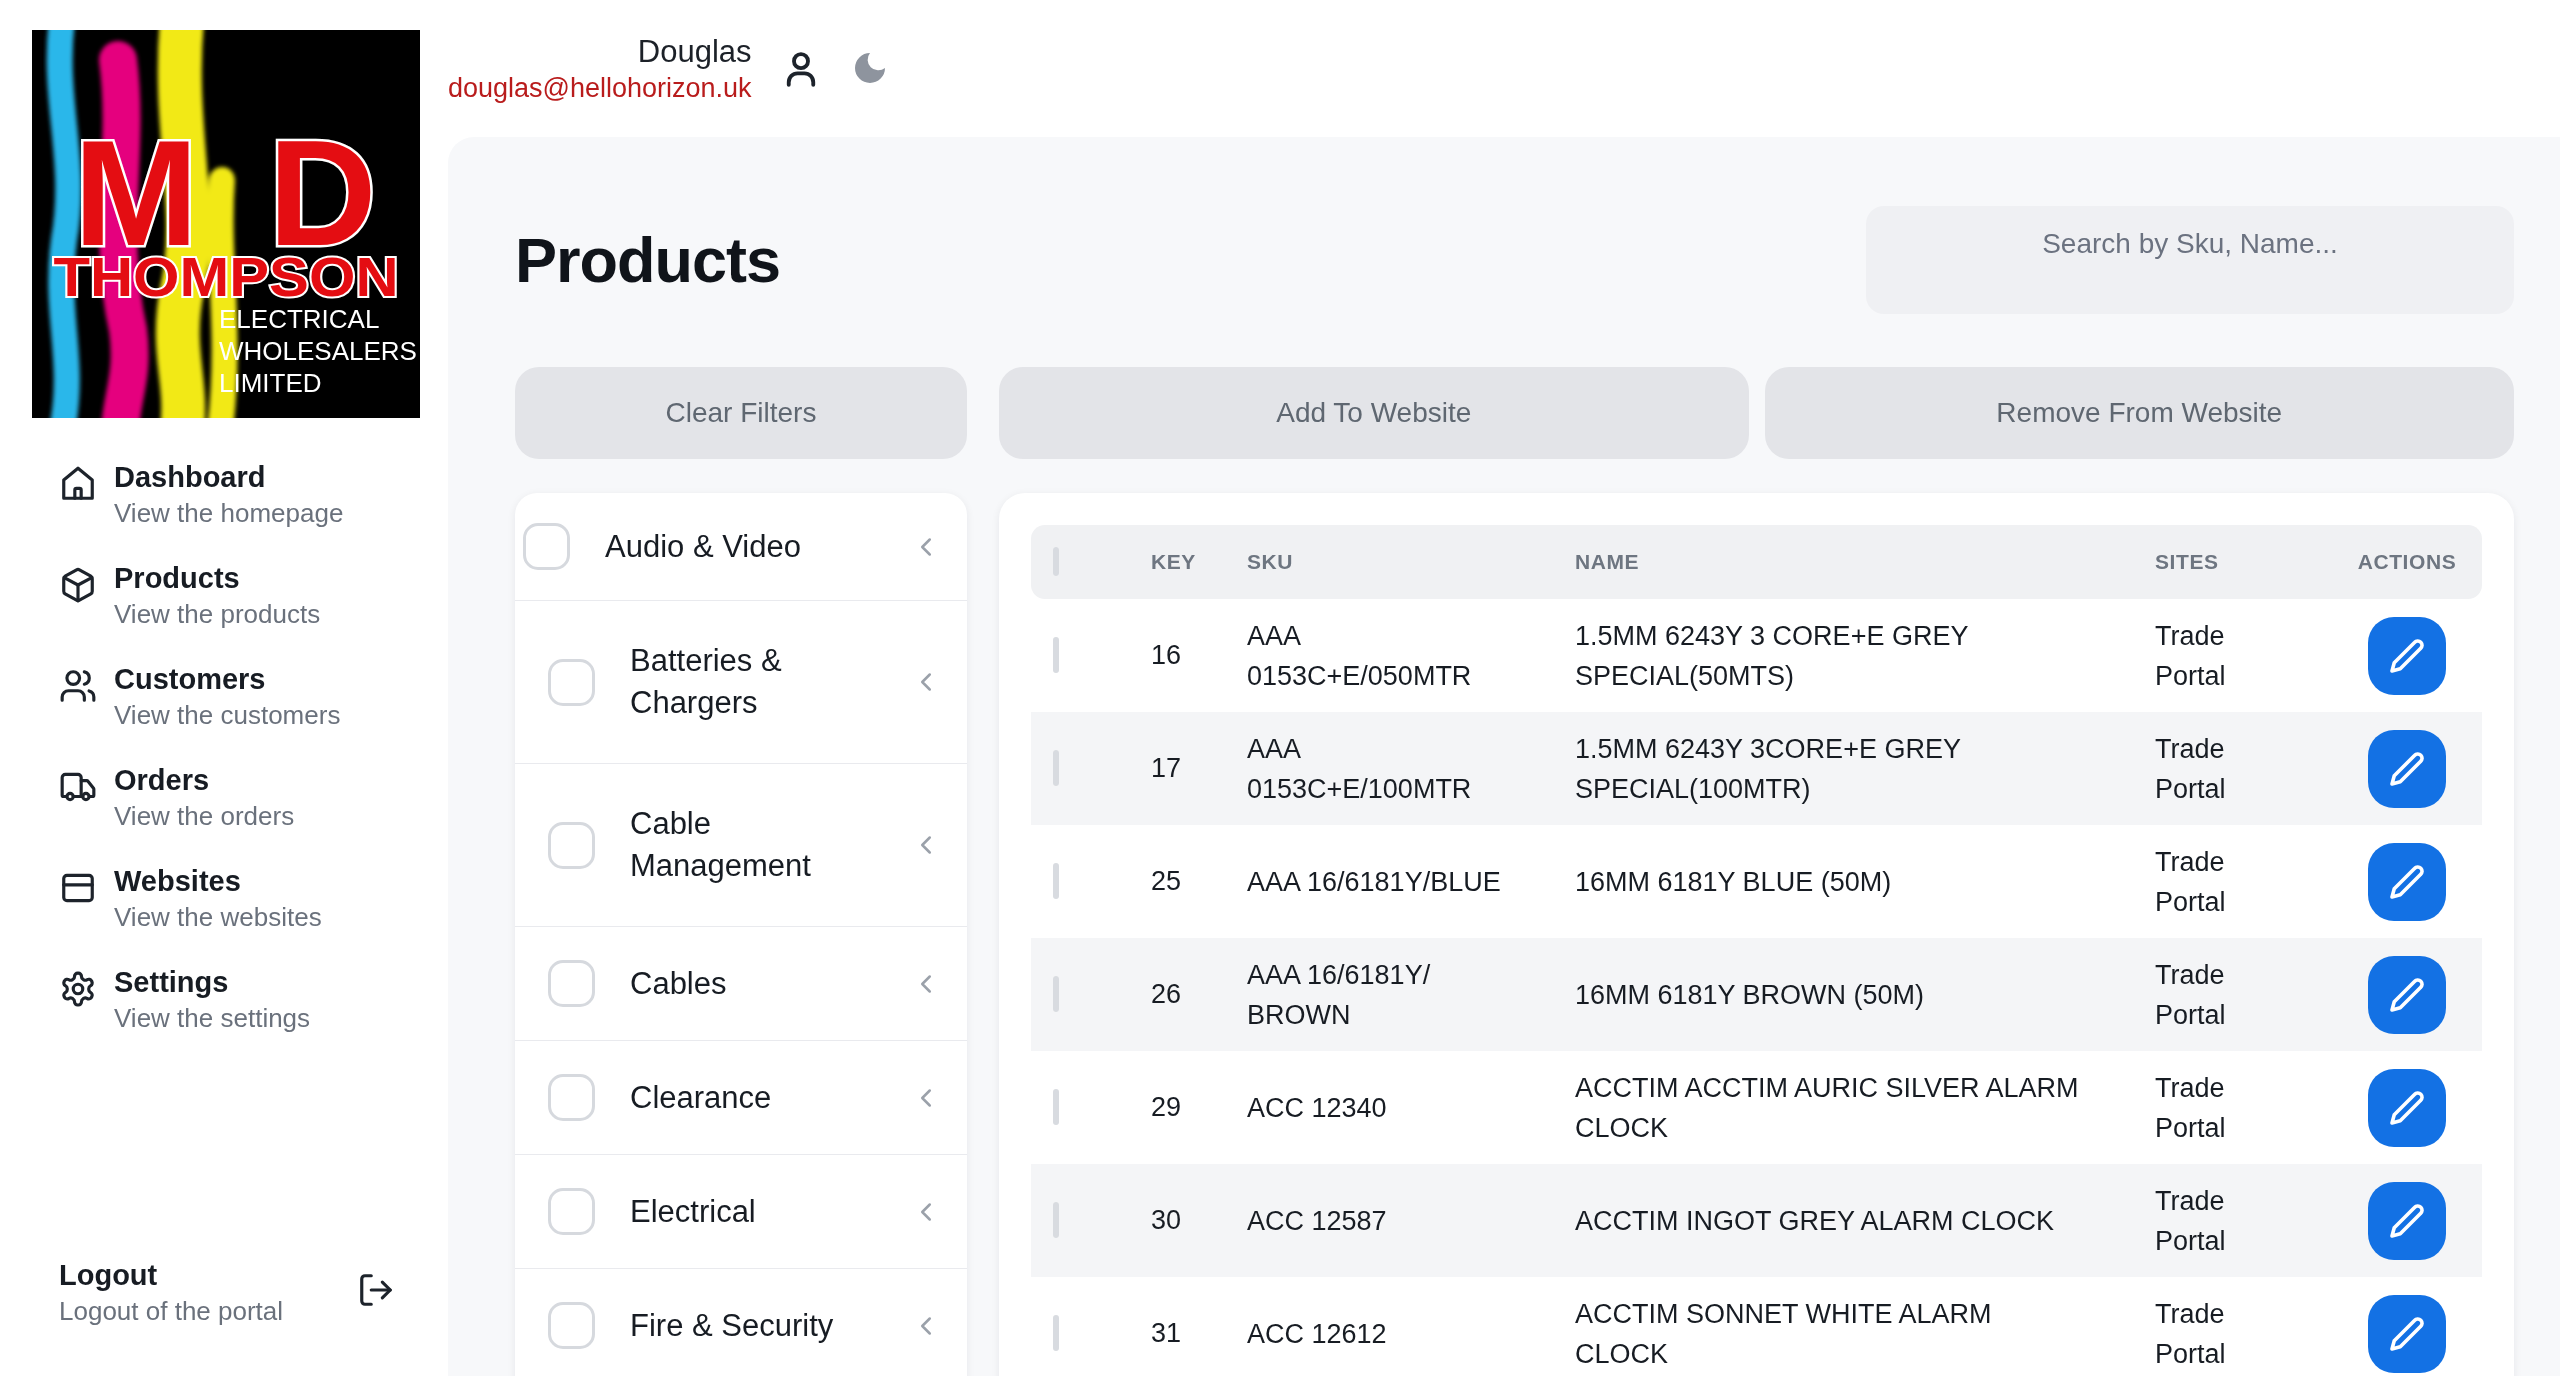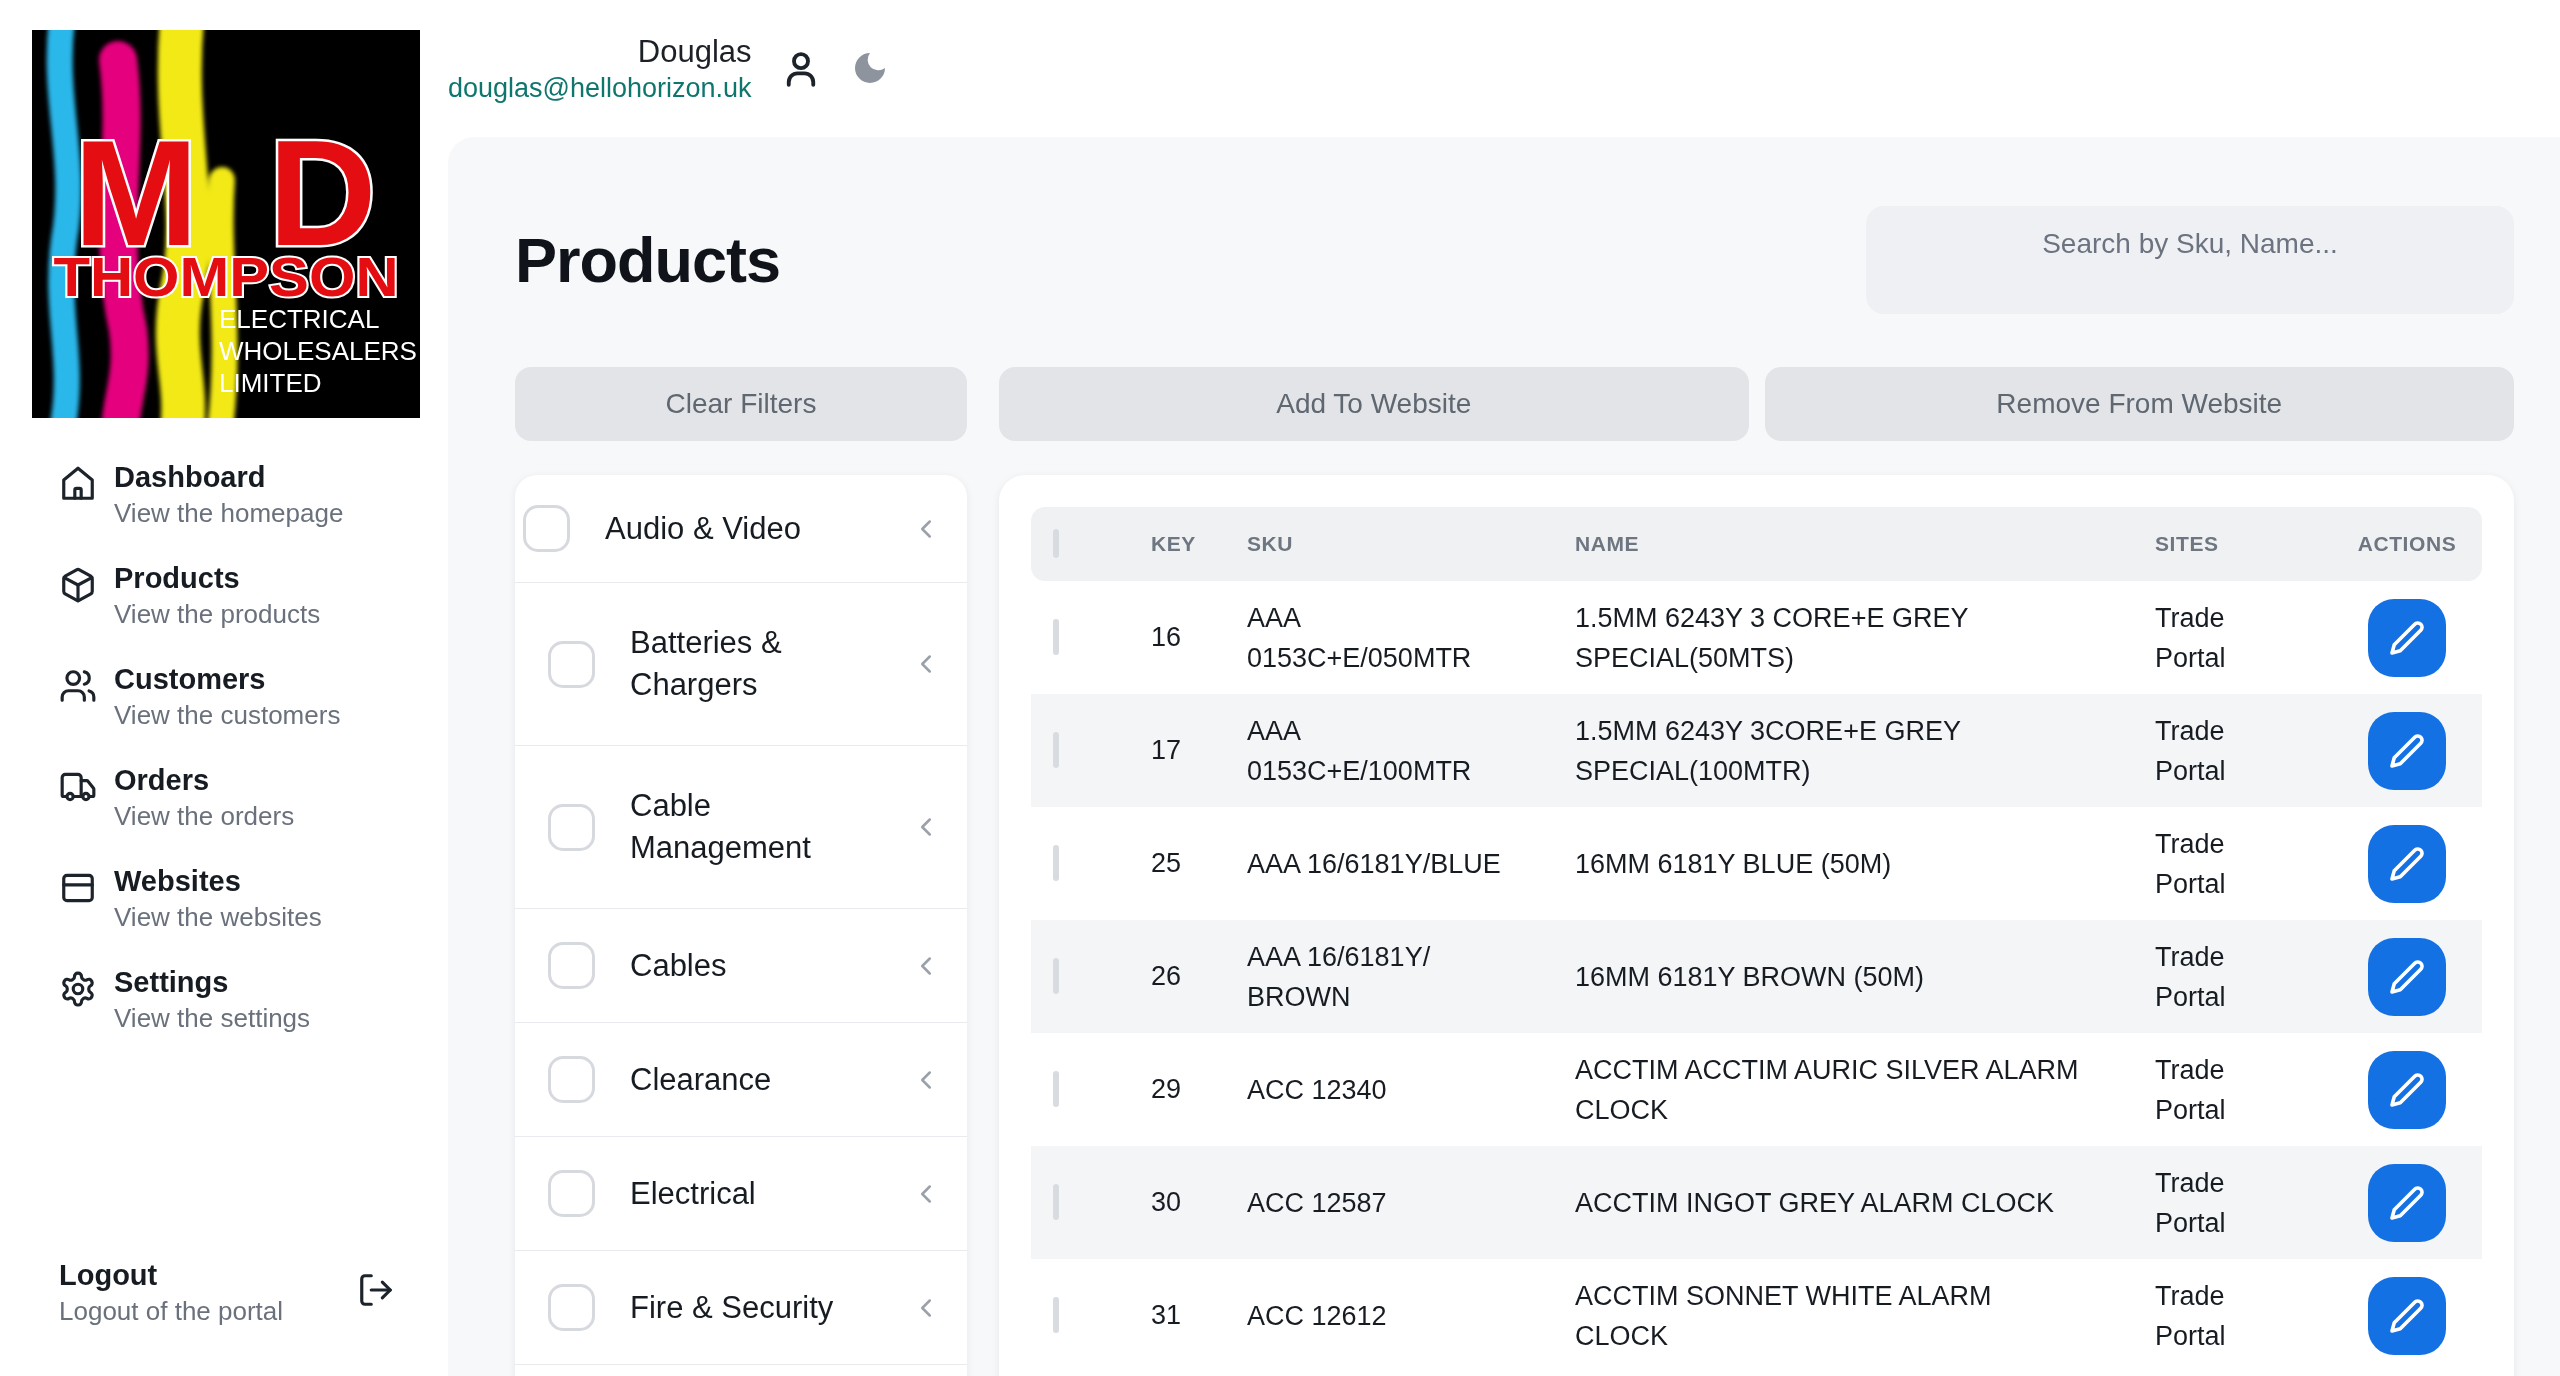--- a/index.html
+++ b/index.html
@@ -16,34 +16,34 @@
   .ntext { margin-left:17px; }
   .ntitle { font-size:29px; font-weight:700; color:#171c23; line-height:34px; }
   .nsub { font-size:26px; color:#6a717c; margin-top:4px; line-height:30px; }
   .logout { position:absolute; left:59px; top:1258px; width:336px; display:flex; align-items:center; justify-content:space-between; cursor:pointer; }
   .logout .licon svg { width:38px; height:38px; stroke:#1d232b; stroke-width:2; fill:none; stroke-linecap:round; stroke-linejoin:round; }
 
   
   .topbar { position:absolute; left:448px; top:0; width:2112px; height:137px; background:#fff; display:flex; align-items:center; padding-right:18px; gap:28px; }
   .usertext { text-align:right; }
   .uname { font-size:31px; font-weight:500; color:#1c2128; line-height:36px; }
-  .uemail { font-size:27px; color:#0f766e; line-height:32px; margin-top:2px; }
+  .uemail { font-size:27px; color:#b91c1c; line-height:32px; margin-top:2px; }
   .tb-icon { width:42px; height:42px; cursor:pointer; }
   .tb-icon.user svg { width:42px; height:42px; stroke:#1d232b; stroke-width:2.2; fill:none; stroke-linecap:round; stroke-linejoin:round; }
   .tb-icon.moon svg { width:40px; height:40px; fill:#8e949e; stroke:none; }
 
   
   .panel { position:absolute; left:448px; top:137px; width:2112px; height:1239px; background:#f7f8fa; border-top-left-radius:26px; padding:0 46px 0 67px; overflow:hidden; }
   .head-row { margin-top:69px; height:108px; display:flex; align-items:center; justify-content:space-between; }
   .page-title { font-size:63px; font-weight:700; color:#10141a; letter-spacing:-1px; }
   .search { width:648px; height:108px; background:#eff0f3; border:none; border-radius:18px; padding:22px 30px; font-family:"Liberation Sans",sans-serif; font-size:28px; color:#374151; resize:none; outline:none;text-align:center; }
   .search::placeholder { color:#6b7280; }
 
   .toolbar { margin-top:53px; display:flex; }
-  .gbtn { height:74px; border:none; border-radius:16px; background:#e3e4e8; color:#5f6771; font-family:"Liberation Sans",sans-serif; font-size:28px; font-weight:500; cursor:pointer; }
+  .gbtn { height:92px; border:none; border-radius:24px; background:#e3e4e8; color:#5f6771; font-family:"Liberation Sans",sans-serif; font-size:28px; font-weight:500; cursor:pointer; }
   .btn-clear { width:452px; margin-right:32px; }
   .btn-add { flex:1; margin-right:16px; }
   .btn-remove { flex:1; }
 
   .content-row { margin-top:34px; display:flex; gap:32px; align-items:flex-start; }
 
   
   .cat-card { width:452px; background:#fff; border-radius:22px; box-shadow:0 2px 8px rgba(18,24,38,0.07); height:940px; overflow:hidden; }
   .cat-row { display:flex; align-items:center; padding:0 26px 0 33px; border-bottom:1px solid #e9eaee; cursor:pointer; }
   .cat-row.h-s { height:114px; }

